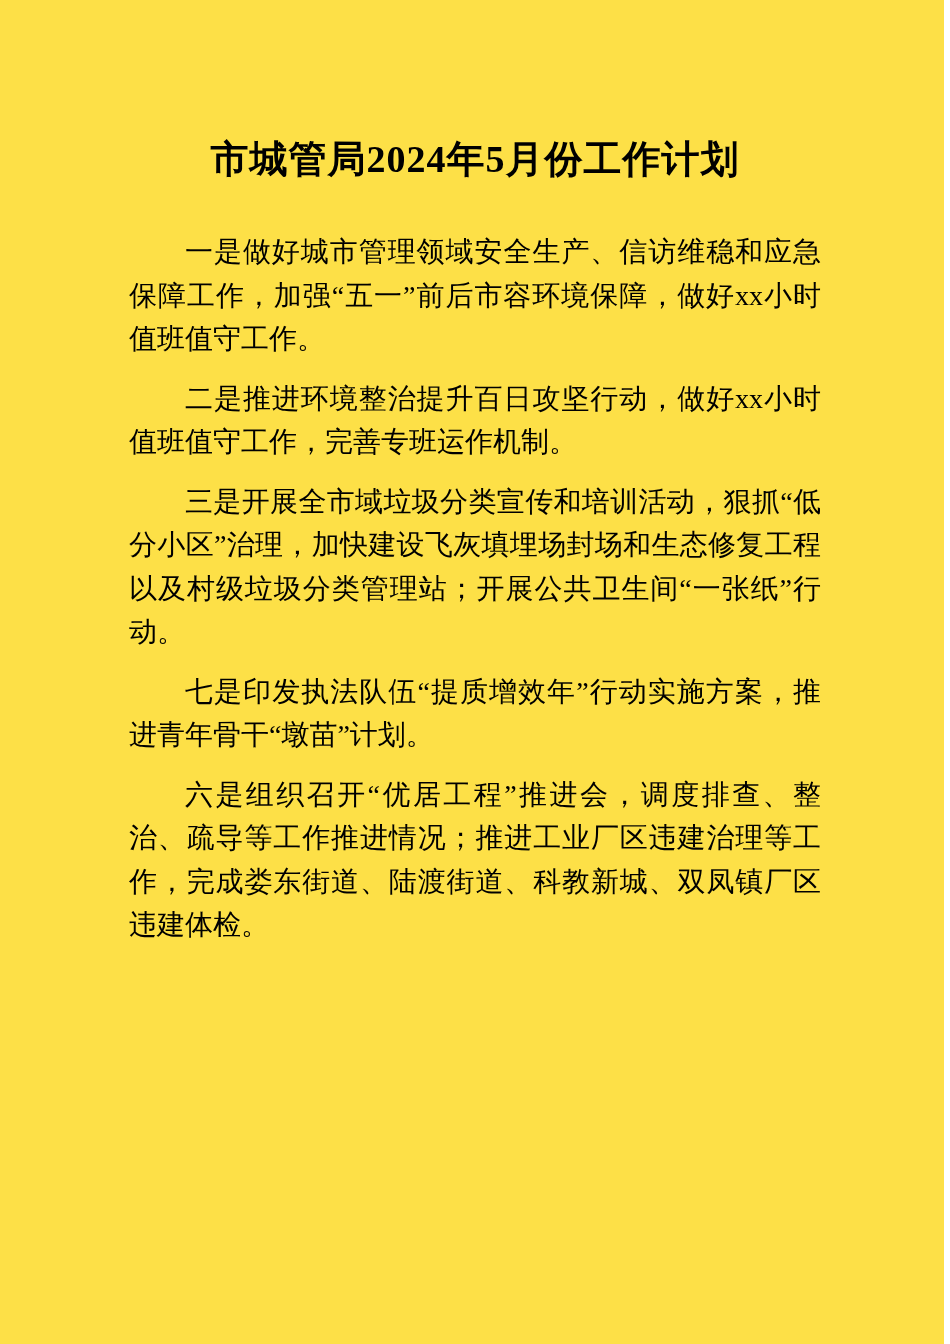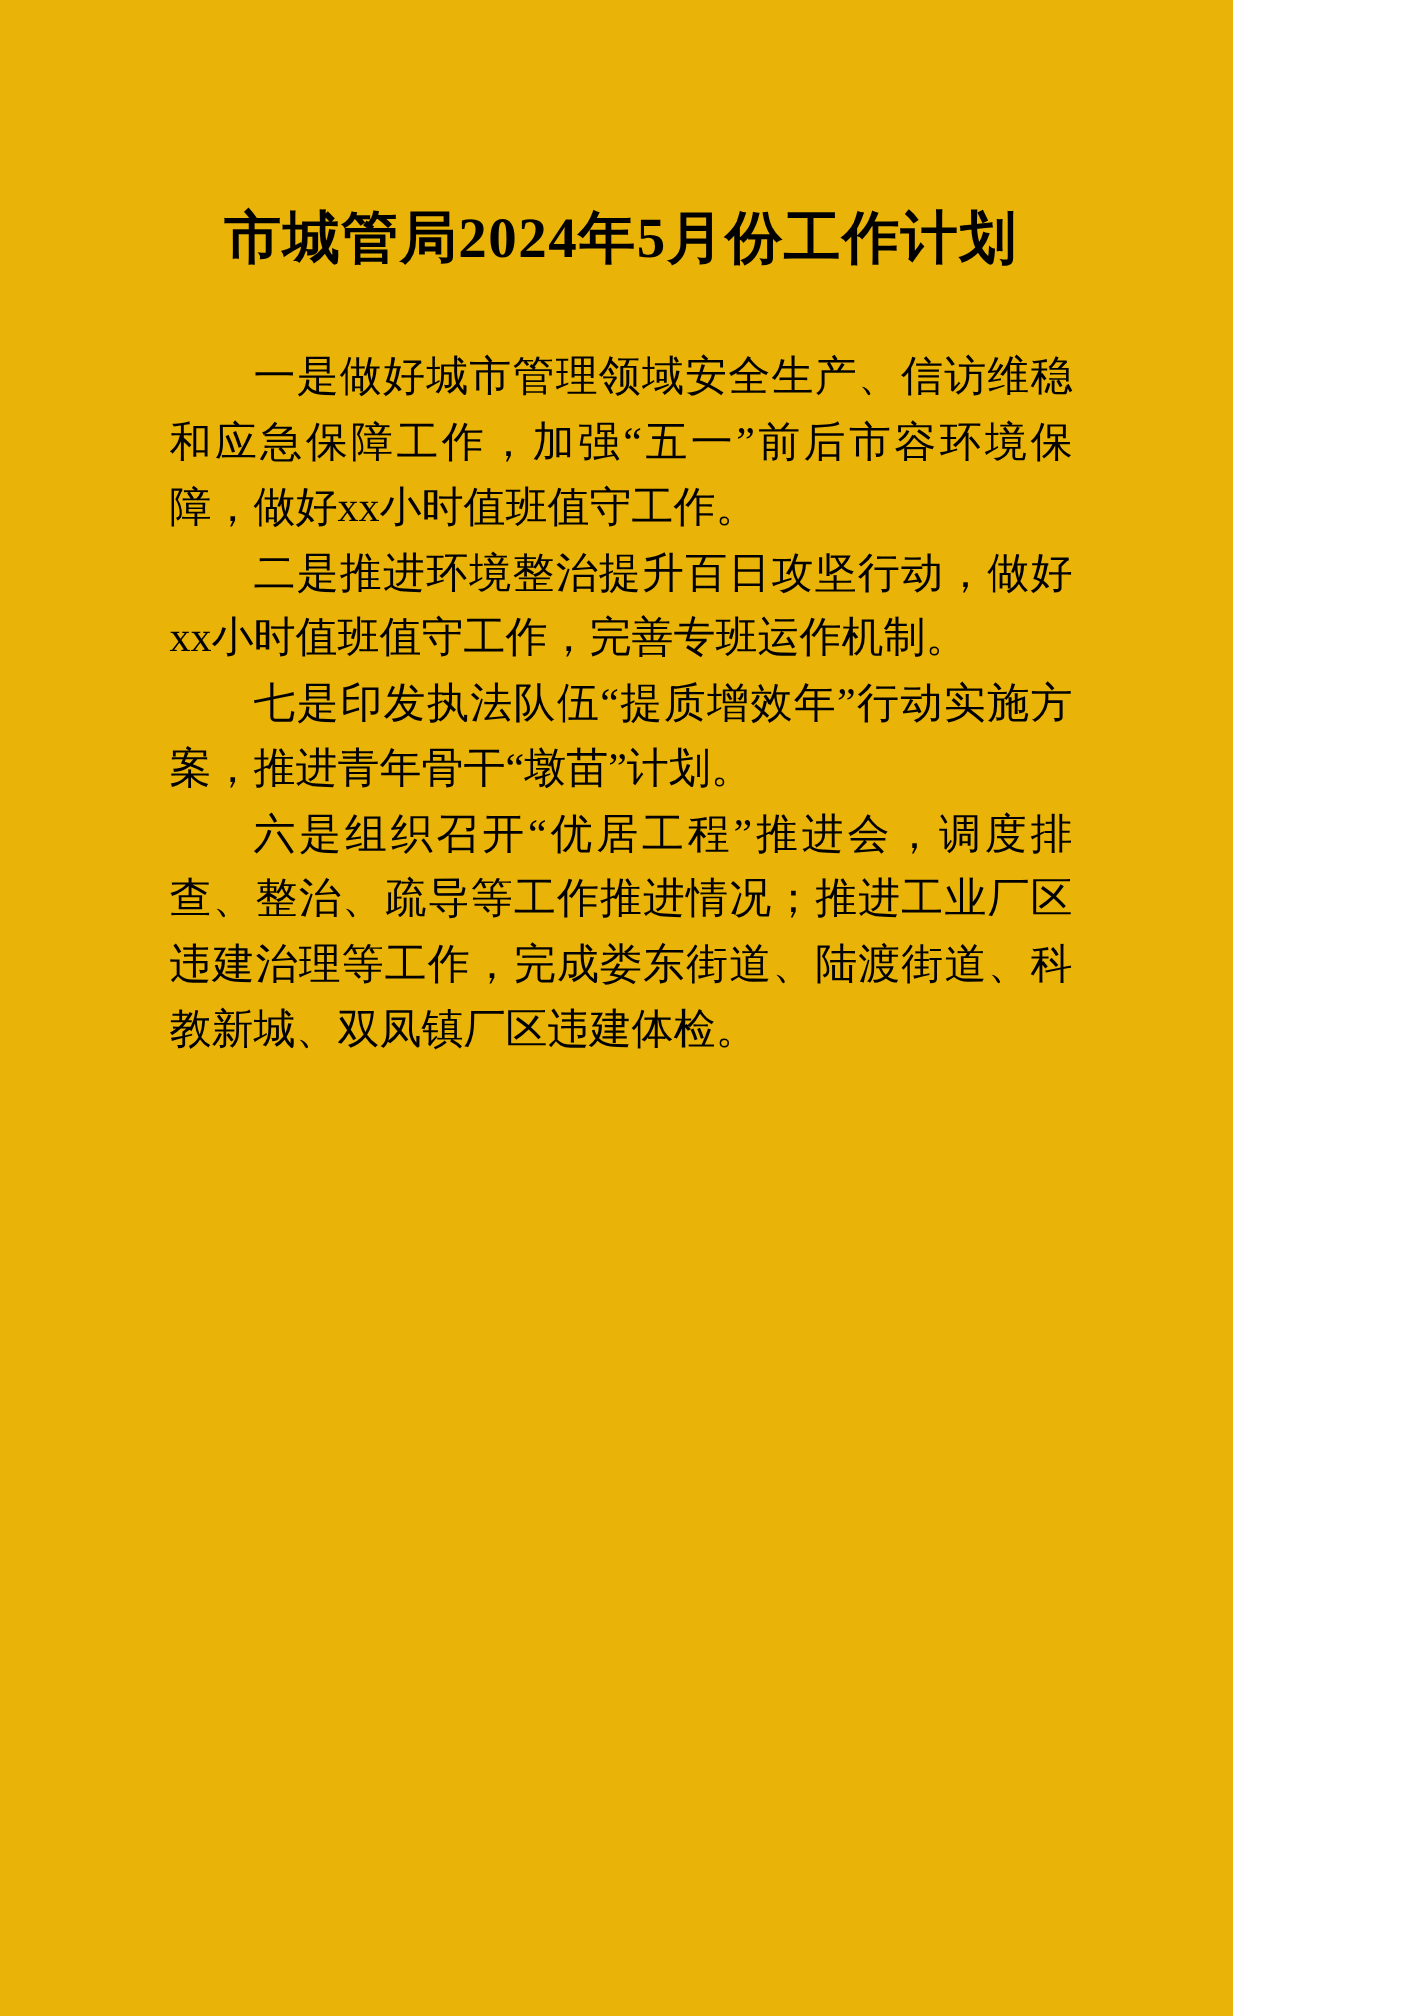--- a/index.html
+++ b/index.html
@@ -9,52 +9,53 @@
   body {
     width: 950px;
     height: 1344px;
     background: #ffffff;
     color: #000000;
     font-family: "Liberation Serif", "DejaVu Serif", serif;
     overflow: hidden;
   }
   .page {
     box-sizing: border-box;
-    width: 822px;
+    width: 944px;
     height: 1344px;
     padding: 133px 107px 0 113px;
-    background: #eab308;
+    background: #fde047;
   }
   .doc-title {
     margin: 0;
     text-align: center;
     font-size: 38px;
     line-height: 52px;
     font-weight: bold;
     letter-spacing: 1px;
     white-space: nowrap;
   }
   .doc-body {
     margin-top: 45px;
   }
   .doc-body p {
-    margin: 0;
+    margin: 16px;
     font-size: 28px;
     line-height: 43.5px;
     text-align: justify;
     text-indent: 2em;
     font-weight: normal;
     
     font-family: "Liberation Serif", "DejaVu Serif", serif;
   }
 </style>
 </head>
 <body>
 
 <div class="page">
   <h1 class="doc-title">市城管局2024年5月份工作计划</h1>
   <div class="doc-body">
       <p>一是做好城市管理领域安全生产、信访维稳和应急保障工作，加强“五一”前后市容环境保障，做好xx小时值班值守工作。</p>
       <p>二是推进环境整治提升百日攻坚行动，做好xx小时值班值守工作，完善专班运作机制。</p>
+      <p>三是开展全市域垃圾分类宣传和培训活动，狠抓“低分小区”治理，加快建设飞灰填埋场封场和生态修复工程以及村级垃圾分类管理站；开展公共卫生间“一张纸”行动。</p>
       <p>七是印发执法队伍“提质增效年”行动实施方案，推进青年骨干“墩苗”计划。</p>
       <p>六是组织召开“优居工程”推进会，调度排查、整治、疏导等工作推进情况；推进工业厂区违建治理等工作，完成娄东街道、陆渡街道、科教新城、双凤镇厂区违建体检。</p>
     </div>
 </div>
 
 </body></html>

